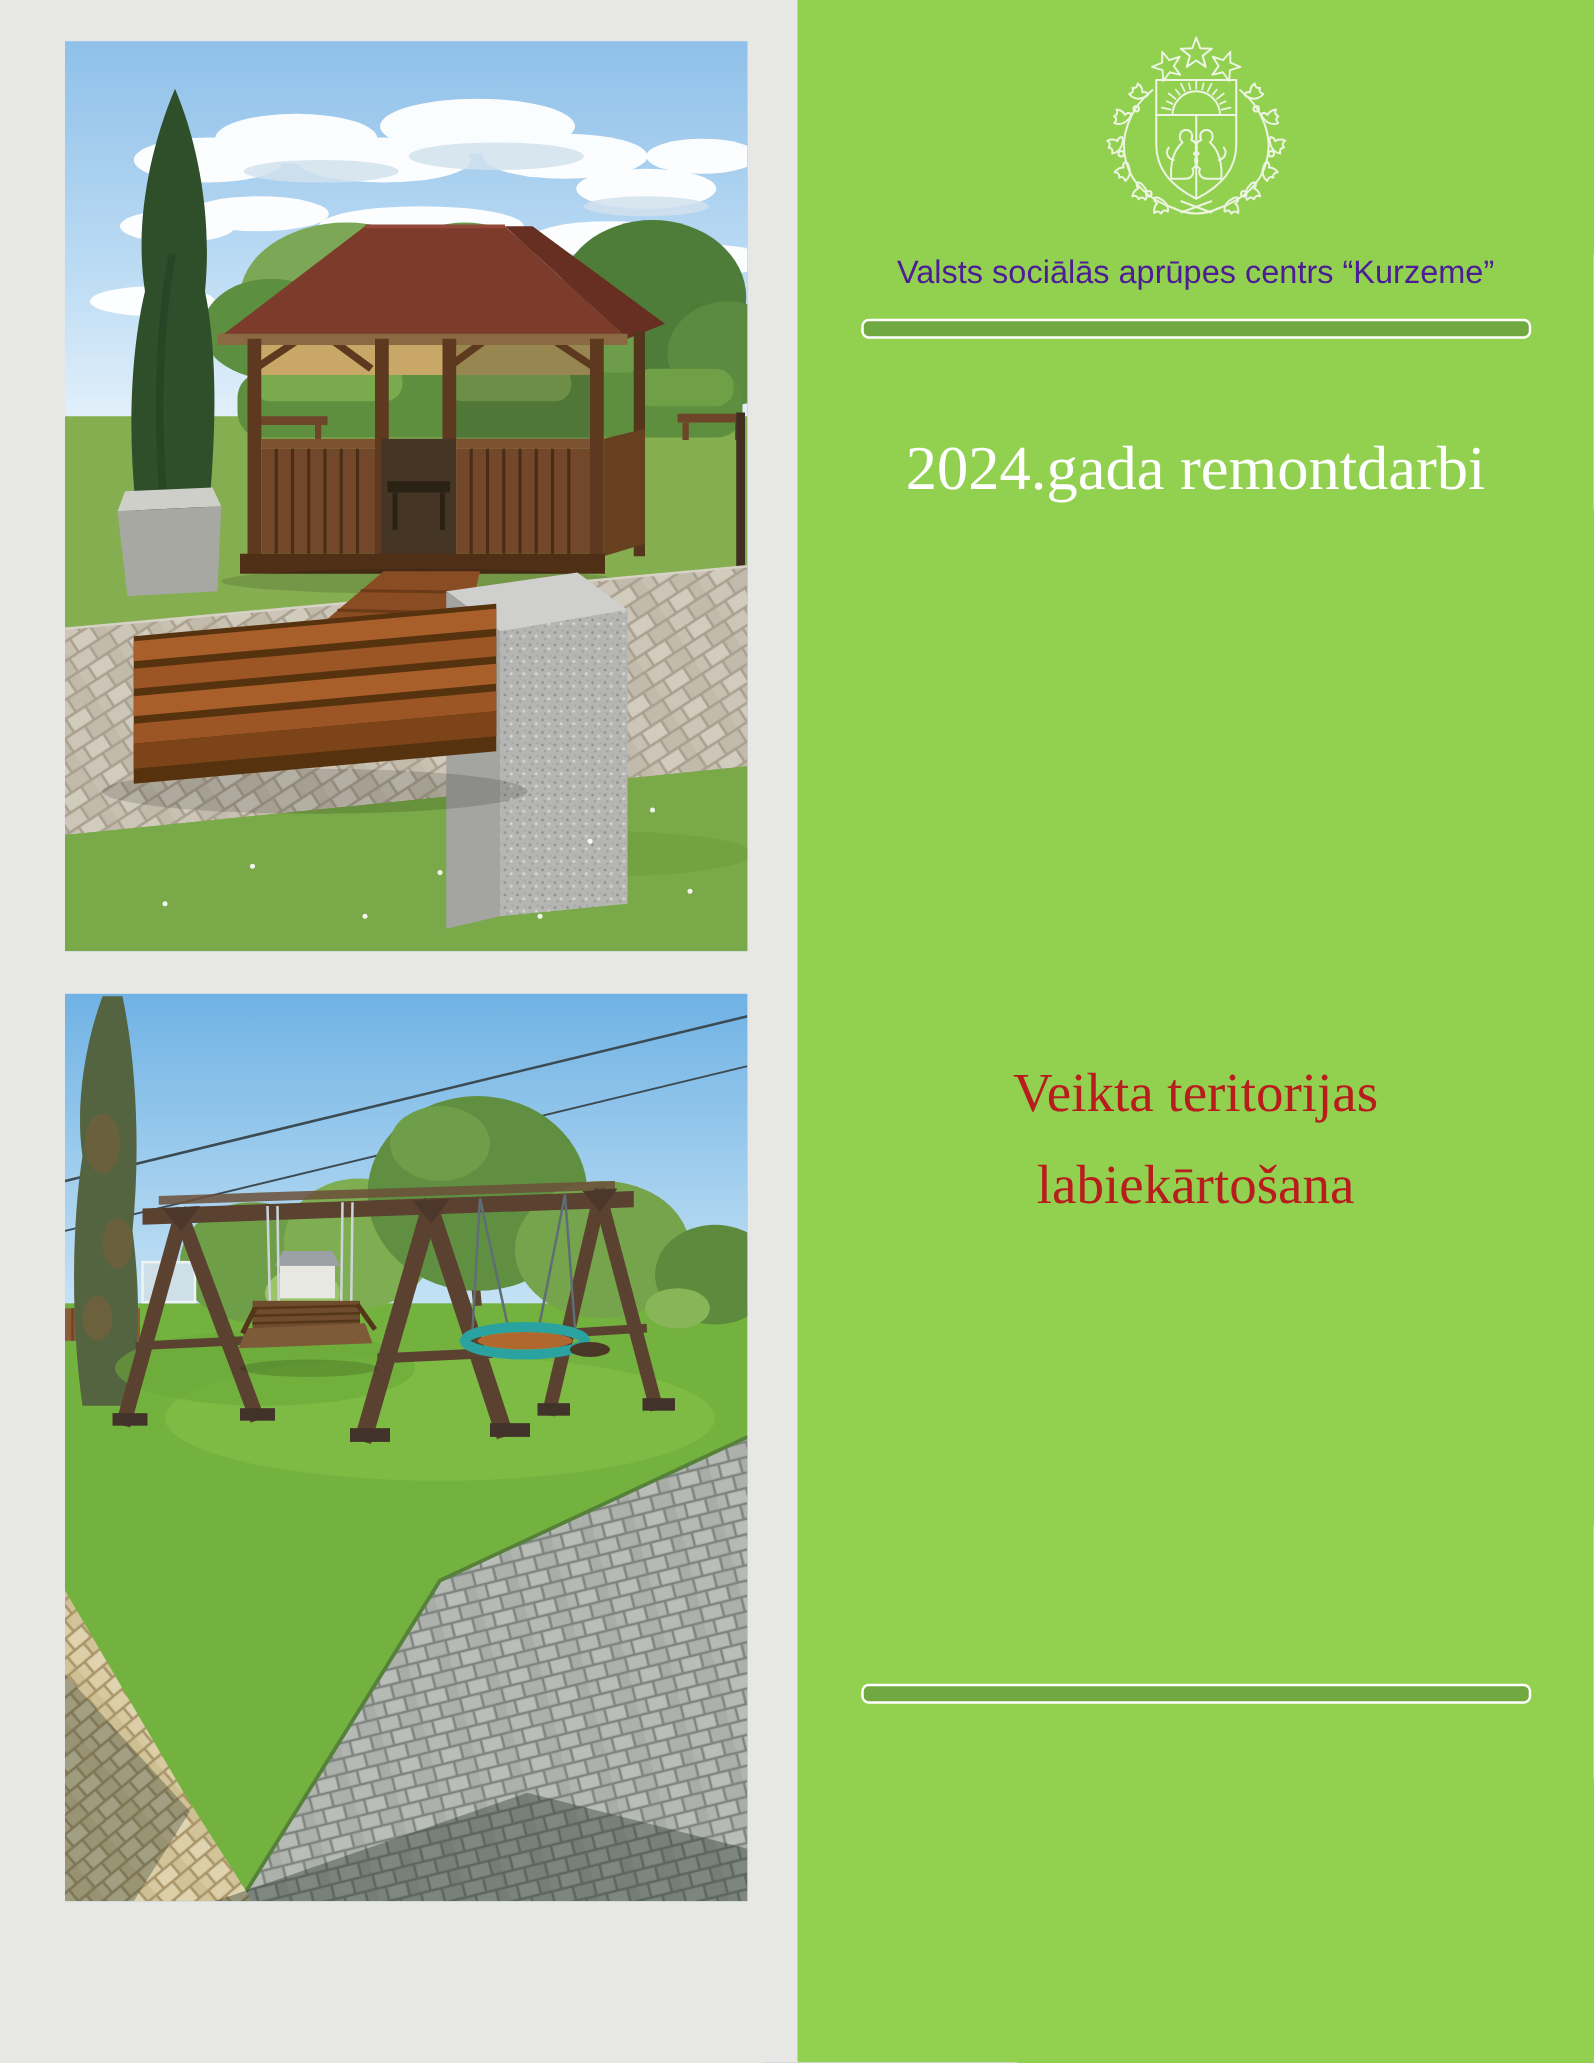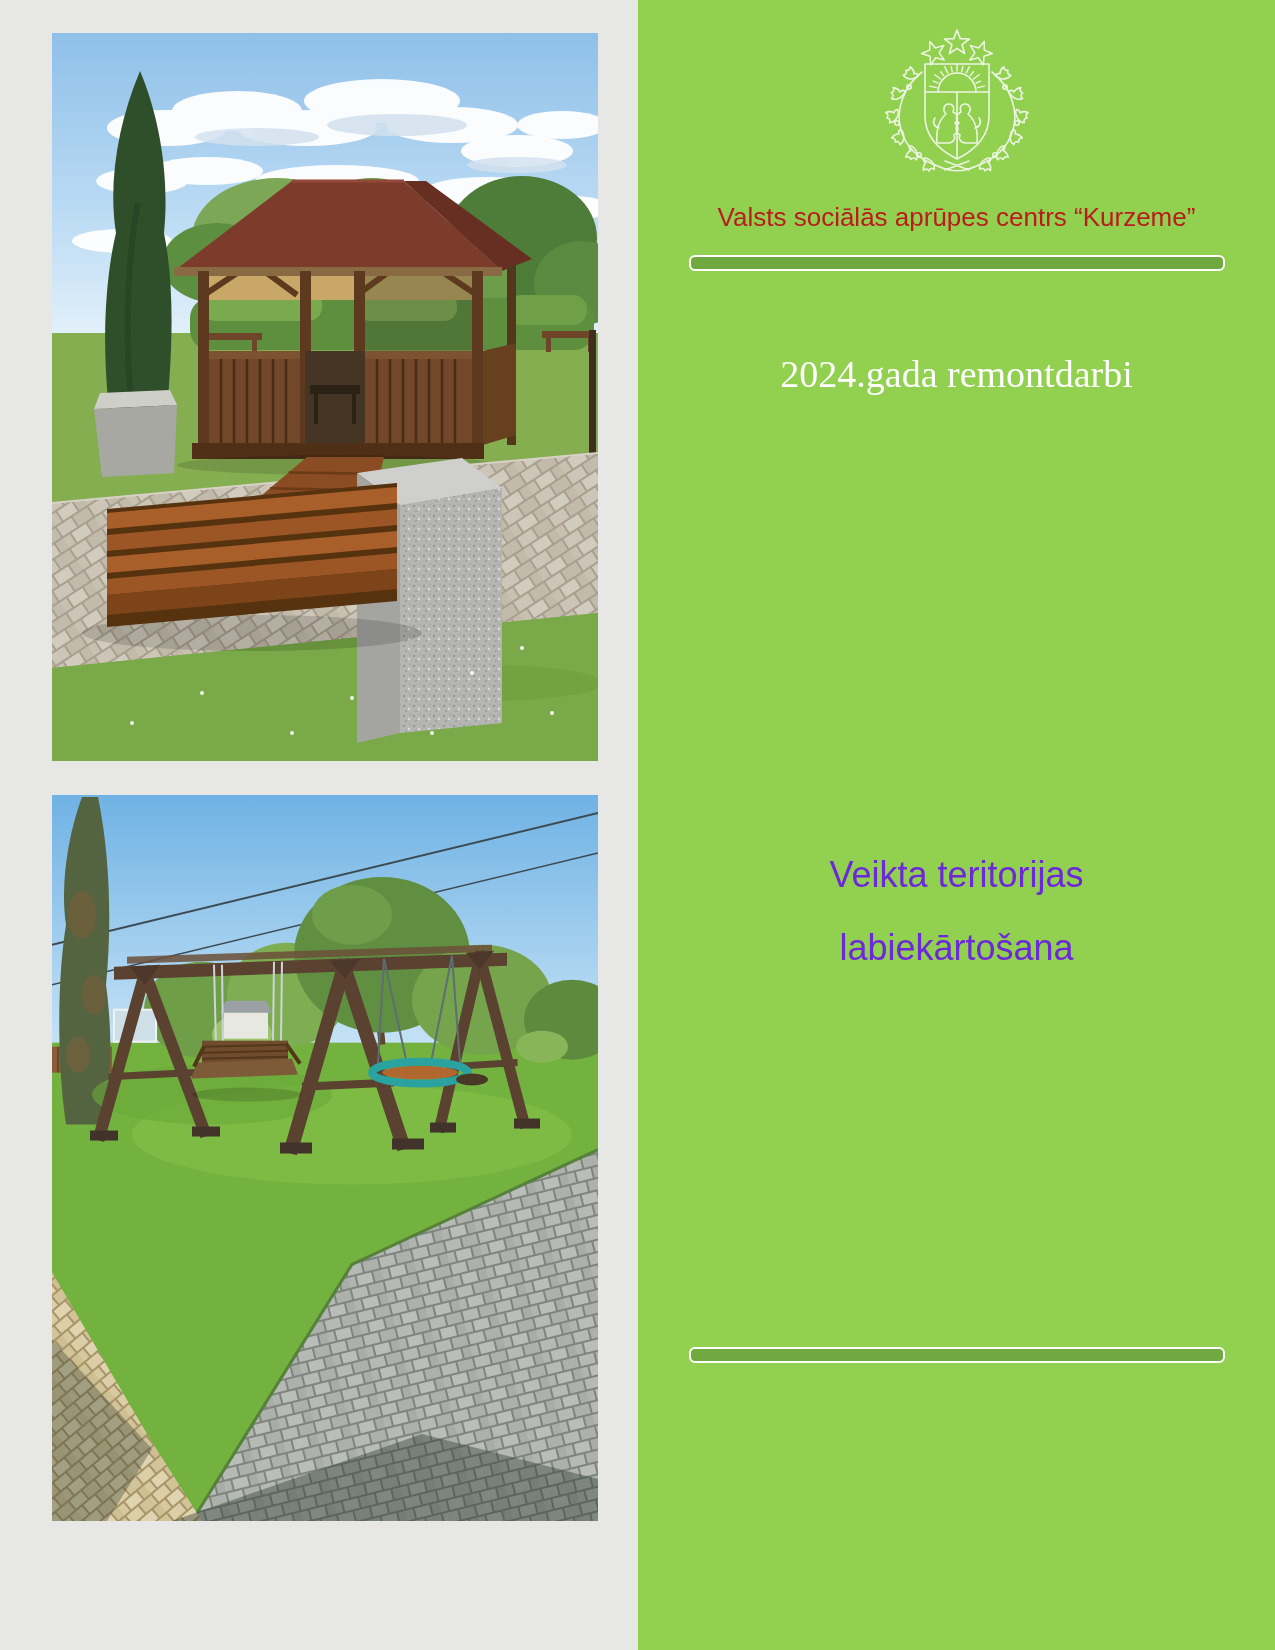--- a/index.html
+++ b/index.html
@@ -5,32 +5,32 @@
   html,body{margin:0;padding:0;background:#cfcfcf;}
   .page{position:relative;width:1275px;height:1650px;background:#e7e8e5;overflow:hidden;
         font-family:"Liberation Sans","DejaVu Sans",sans-serif;}
   .photo{position:absolute;left:52px;width:546px;overflow:hidden;background:#9fc3e2;margin:0;}
   .photo-top{top:33px;height:728px;}
   .photo-bottom{top:795px;height:726px;}
   .photo svg{display:block;width:100%;height:100%;}
   .green-panel{position:absolute;left:638px;top:0;width:637px;height:1650px;background:#92d050;}
   .coat{position:absolute;top:28px;left:50%;transform:translateX(-50%);width:152px;height:154px;}
   .coat svg{display:block;width:100%;height:100%;}
-  .org-name{position:absolute;top:202px;left:0;width:100%;text-align:center;color:#b91c1c;
+  .org-name{position:absolute;top:202px;left:0;width:100%;text-align:center;color:#4c1d95;
             font-size:26px;line-height:30px;}
   .divider{position:absolute;left:50%;transform:translateX(-50%);width:536px;height:16px;
            background:#6fa93f;border:2px solid #ffffff;border-radius:6px;box-sizing:border-box;}
   .divider-top{top:255px;}
   .divider-bottom{top:1347px;}
   .title{position:absolute;top:338px;left:0;width:100%;margin:0;text-align:center;color:#ffffff;
          font-family:"Liberation Serif","DejaVu Serif",serif;font-weight:400;
-         font-size:38px;line-height:73px;}
-  .subtitle{position:absolute;top:838px;left:0;width:100%;margin:0;text-align:center;color:#6d28d9;
-         font-family:Liberation Sans, sans-serif;font-weight:400;
-         font-size:36px;line-height:73px;}
+         font-size:50px;line-height:73px;}
+  .subtitle{position:absolute;top:838px;left:0;width:100%;margin:0;text-align:center;color:#b91c1c;
+         font-family:Liberation Serif, serif;font-weight:400;
+         font-size:44px;line-height:73px;}
 </style>
 </head>
 <body>
 
 <div class="page">
 
   <figure class="photo photo-top" title="Koka lapene ar rampu, bruģēts celiņš un koka sols uz granīta bluķa">
     <svg viewBox="0 0 546 728" preserveAspectRatio="none">
       <defs>
         <linearGradient id="sky1" x1="0" y1="0" x2="0" y2="1">

